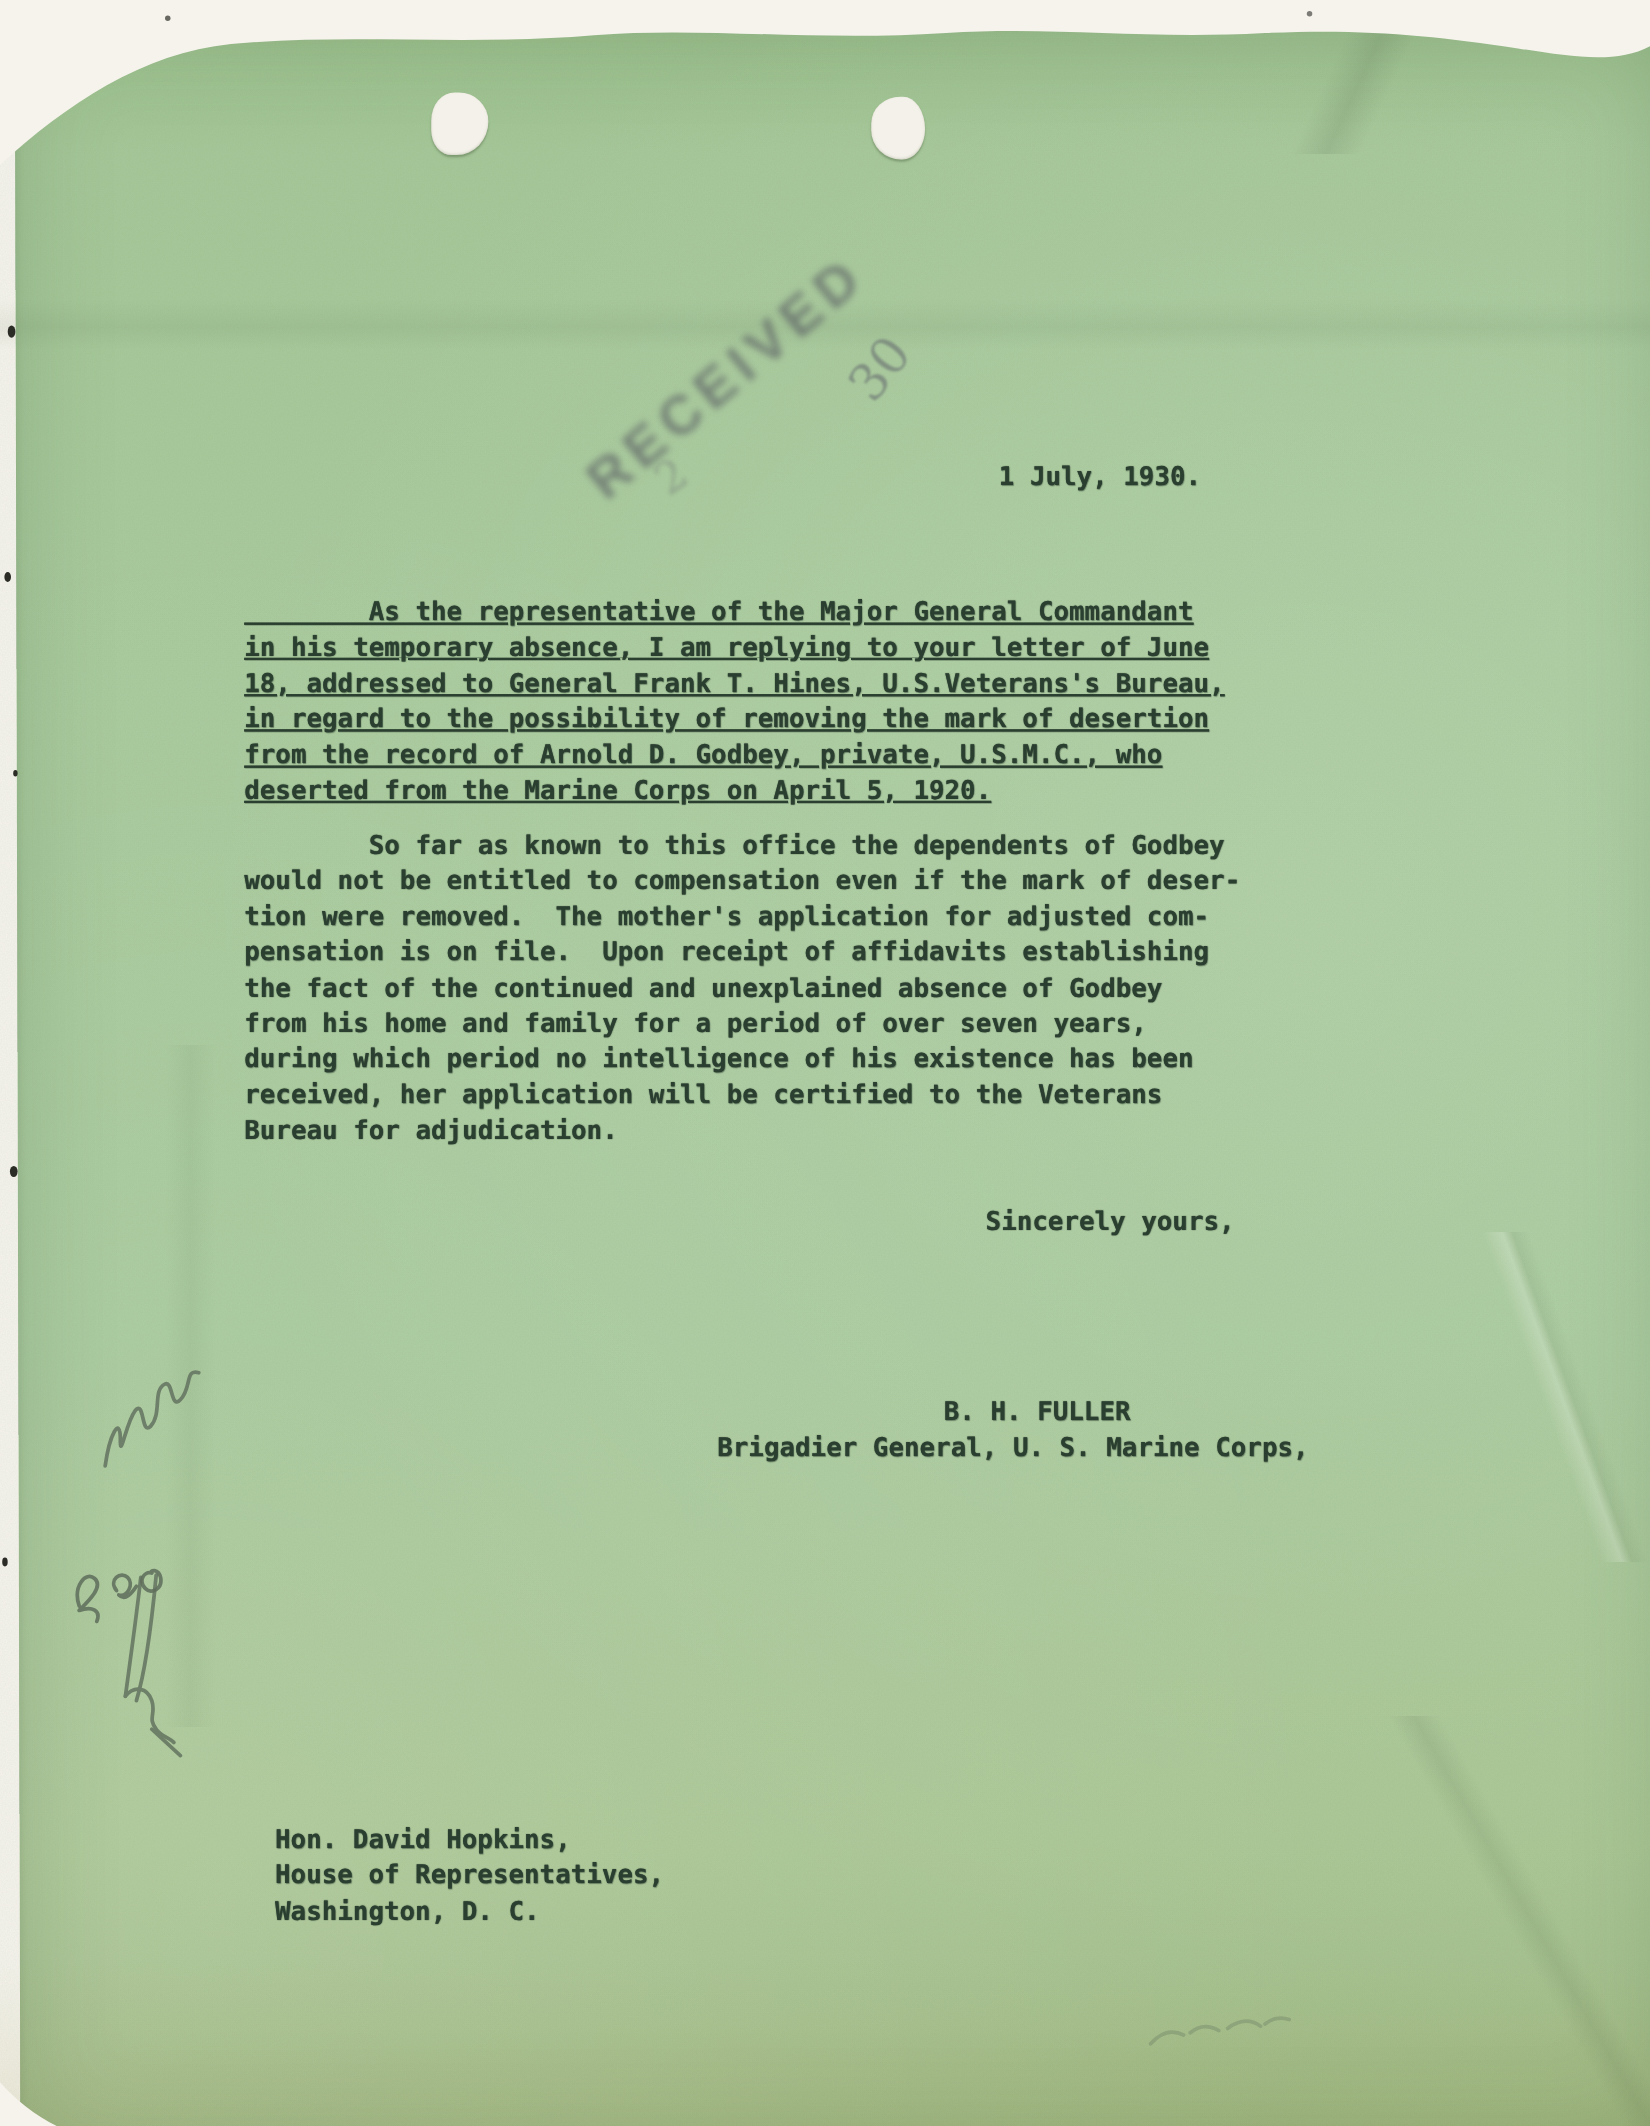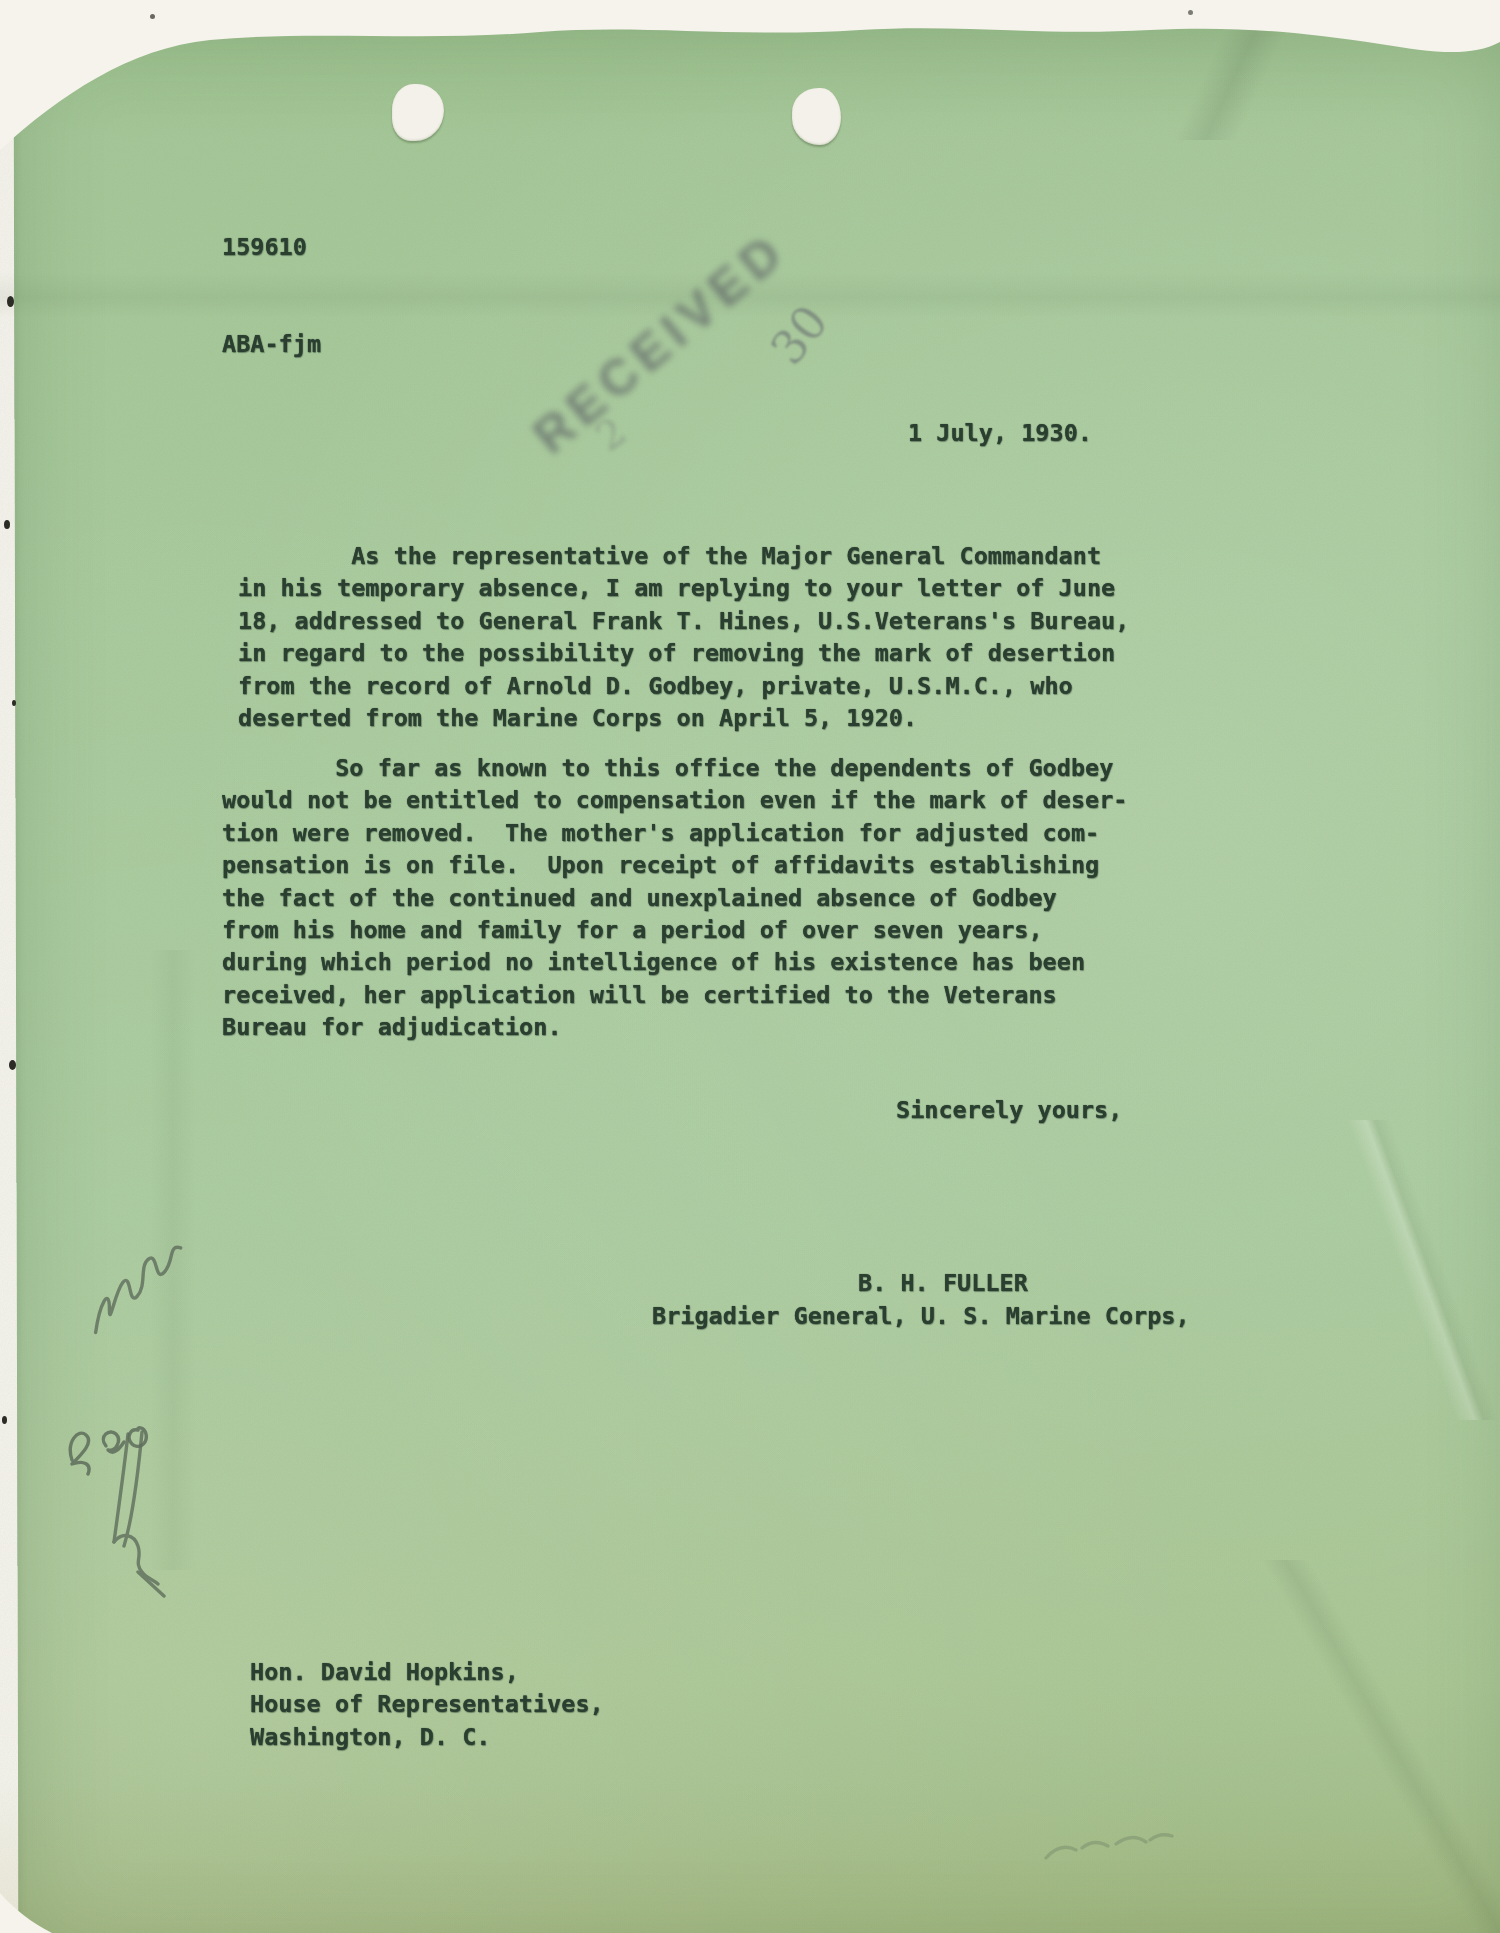--- a/index.html
+++ b/index.html
@@ -32,21 +32,21 @@
         box-shadow:0 2px 2px rgba(70,92,58,.40), inset 0 -1px 2px rgba(120,130,100,.25);}
   .hole1{left:392px;top:84px;width:52px;height:57px;border-radius:46% 58% 62% 40%/50% 52% 60% 44%;}
   .hole2{left:792px;top:88px;width:49px;height:57px;border-radius:58% 44% 46% 60%/46% 56% 52% 50%;}
   
   .typed{position:absolute;color:#2b3f30;font:700 23.5px/32.4px "DejaVu Sans Mono",monospace;
          white-space:pre;text-shadow:0 0 1px rgba(43,63,48,.85),0.6px 0.6px 1px rgba(43,63,48,.45);}
   .tline{white-space:pre;}
   #ref{left:222px;top:166px;}
   .date{left:908px;top:417px;text-align:center;}
   .salutation{left:222px;top:478px;}
-  .p1{left:238px;top:540px;}
+  .p1{left:222px;top:540px;text-decoration:underline;}
   .p2{left:222px;top:752px;}
   .closing{left:856px;top:1094px;margin-left:40px;}
   .sig-name{left:858px;top:1267px;}
   .sig-title{left:652px;top:1300px;}
   .recipient{left:250px;top:1656px;}
   
   .stamp{position:absolute;left:500px;top:318px;width:320px;text-align:center;
          transform:rotate(-40deg);font:700 50px/1 "Liberation Sans",sans-serif;letter-spacing:7px;
          color:rgba(80,80,92,.58);filter:blur(3.6px);}
   .stamp-digits{position:absolute;left:770px;top:312px;transform:rotate(-52deg);
@@ -82,24 +82,20 @@
   <div class="crease crease1"></div>
   <div class="crease crease2"></div>
   <div class="crease crease3"></div>
   <div class="crease crease4"></div>
   <div class="crease crease5"></div>
   <div class="bottomtone"></div>
 
   <div class="hole hole1"></div>
   <div class="hole hole2"></div>
 
-  <div class="typed" id="ref">
-    <div class="tline">159610</div>
-    <div class="tline">ABA-fjm</div>
-  </div>
 
   <div class="stamp">RECEIVED</div>
   <div class="stamp-digits">30</div>
   <div class="stamp-faint">2</div>
 
   <div class="typed date">1 July, 1930.</div>
 
   <div class="typed para p1"><div class="tline">        As the representative of the Major General Commandant</div><div class="tline">in his temporary absence, I am replying to your letter of June</div><div class="tline">18, addressed to General Frank T. Hines, U.S.Veterans's Bureau,</div><div class="tline">in regard to the possibility of removing the mark of desertion</div><div class="tline">from the record of Arnold D. Godbey, private, U.S.M.C., who</div><div class="tline">deserted from the Marine Corps on April 5, 1920.</div></div>
   <div class="typed para p2"><div class="tline">        So far as known to this office the dependents of Godbey</div><div class="tline">would not be entitled to compensation even if the mark of deser-</div><div class="tline">tion were removed.  The mother's application for adjusted com-</div><div class="tline">pensation is on file.  Upon receipt of affidavits establishing</div><div class="tline">the fact of the continued and unexplained absence of Godbey</div><div class="tline">from his home and family for a period of over seven years,</div><div class="tline">during which period no intelligence of his existence has been</div><div class="tline">received, her application will be certified to the Veterans</div><div class="tline">Bureau for adjudication.</div></div>
 

